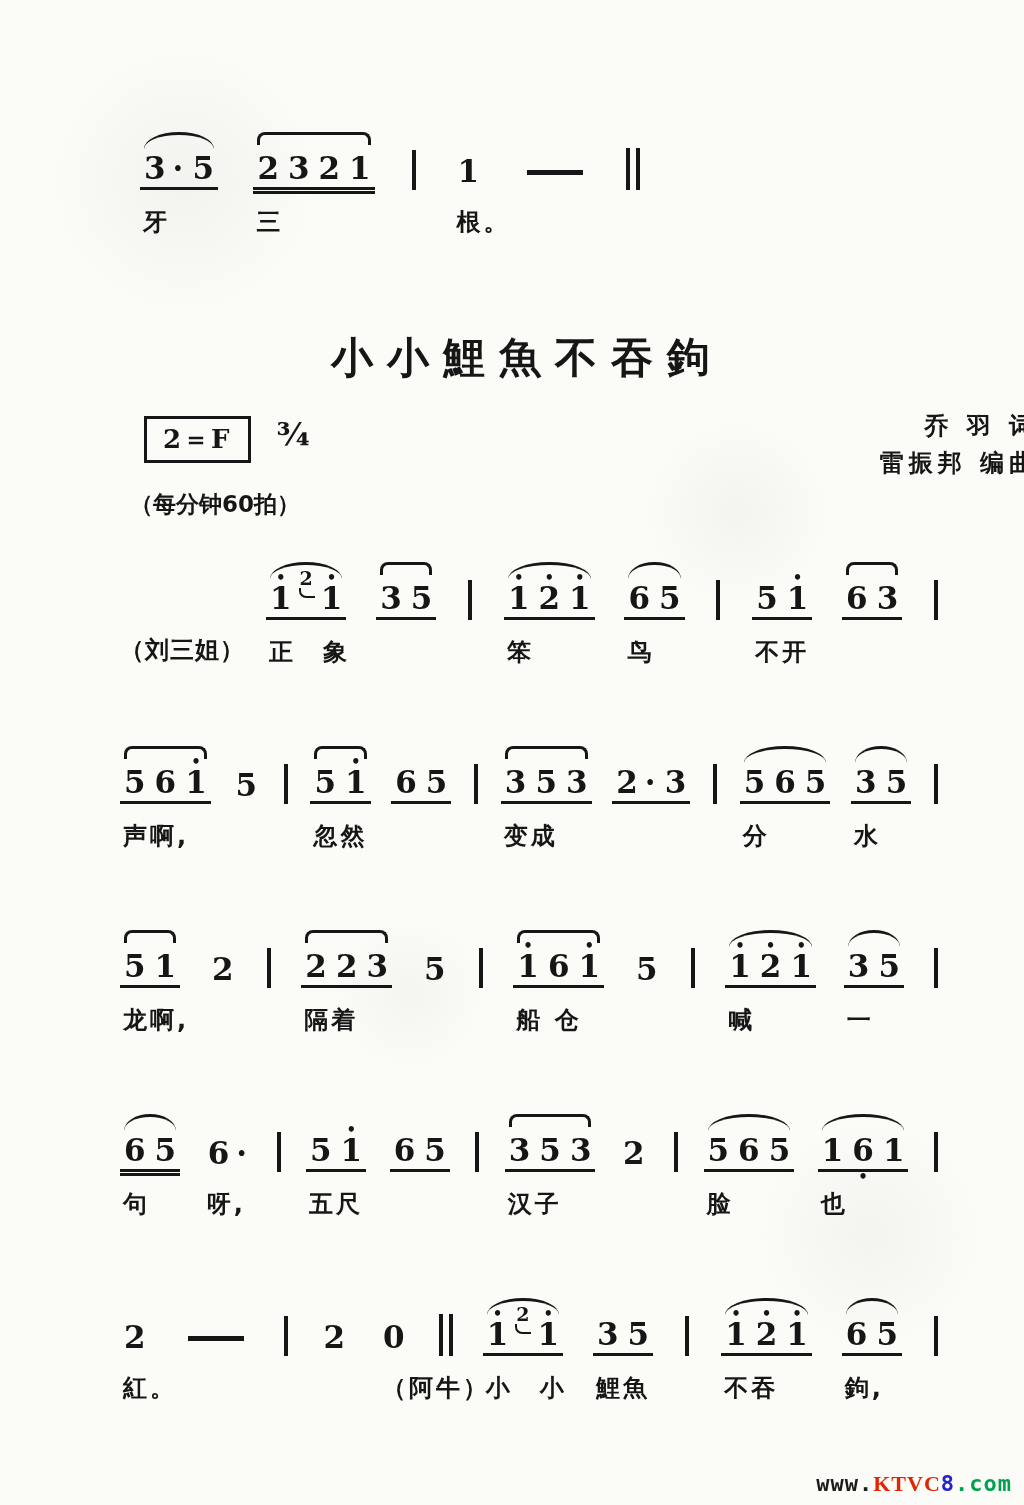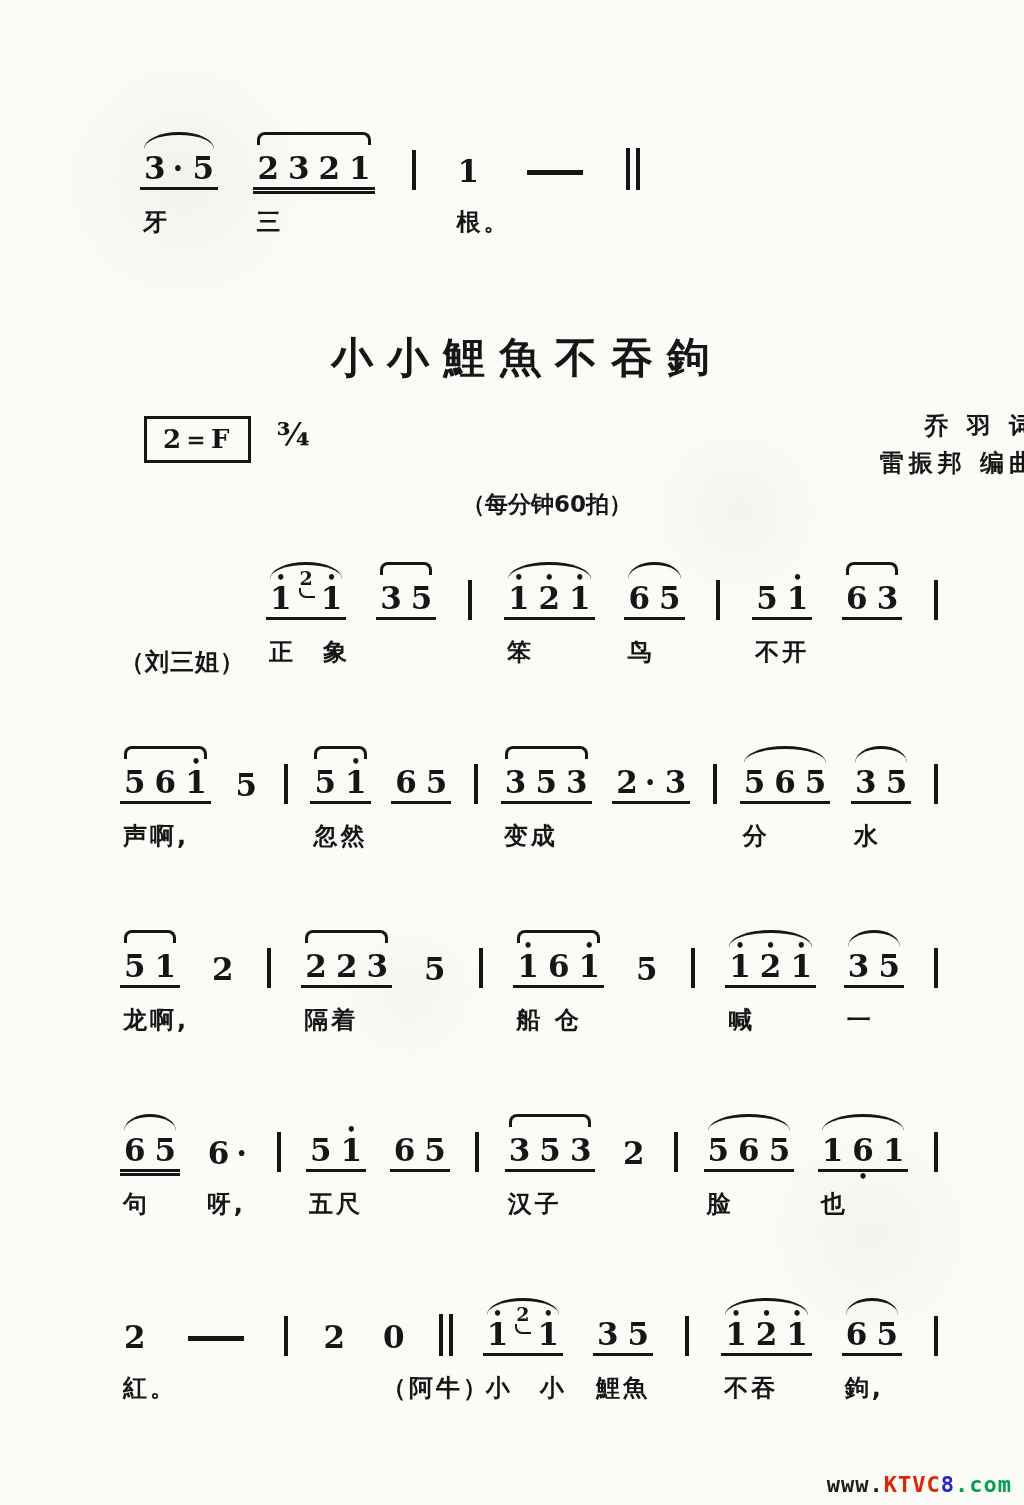--- a/index.html
+++ b/index.html
@@ -61,34 +61,34 @@
            border-right:3.5px solid #161616; border-radius:8px 8px 0 0; height:10px;}
 
   .lyr{position:absolute; left:3px; top:calc(100% + 16px); white-space:nowrap;
        font-size:24px; letter-spacing:3px; font-weight:700;}
 
   .bar{width:4px; height:40px; background:#161616; margin:0 2px 0 2px; align-self:flex-end;}
   .dbar,.fbar{display:inline-flex; gap:6px; align-self:flex-end;}
   .dbar .b,.fbar .b{width:4px; height:42px; background:#161616;}
   .dash{width:56px; height:5px; background:#161616; margin:0 8px 15px 8px; align-self:flex-end;}
 
-  .line-label{position:absolute; left:0; top:124px; font-size:24px; font-weight:700; letter-spacing:1px;}
+  .line-label{position:absolute; left:0; top:112px; font-size:24px; font-weight:700; letter-spacing:1px;}
 
   
   .title{margin-top:72px; text-align:center; padding-right:30px;
          font-size:42px; font-weight:900; letter-spacing:14px;}
   .subtitle{margin-top:14px; text-align:center; padding-right:40px;
             font-size:26px; font-weight:700; letter-spacing:2px;}
   .keyrow{display:flex; align-items:flex-start; margin:30px 0 0 24px;}
   .keybox{border:3px solid #161616; padding:3px 16px; font-size:26px; font-weight:900;
           font-family:"DejaVu Serif",serif; letter-spacing:2px;}
   .timesig{margin-left:26px; font-size:32px; font-weight:900; font-family:"DejaVu Serif",serif;}
   .credits{position:absolute; top:408px; right:-14px; text-align:right;
            font-size:24px; font-weight:700; line-height:1.55; letter-spacing:5px; white-space:nowrap;}
-  .tempo{margin:26px 0 2px 10px; font-size:23px; font-weight:700;text-align:center;}
+  .tempo{margin:26px 0 2px 10px; font-size:23px; font-weight:700;}
   .tempo2{margin:10px 0 0 238px; font-size:23px; font-weight:700;}
 
   .watermark{position:absolute; right:12px; bottom:8px;
              font-family:"DejaVu Sans Mono","Liberation Mono",monospace;
              font-size:22px; font-weight:700; letter-spacing:1px;}
 </style>
 </head>
 <body>
 
 <div id="page">
@@ -632,14 +632,14 @@
                 </span></span>
             </span>
             <div class="lyr">鉤,</div>
           </div>
           <div class="bar"></div>
         </div>
       </div>
 
   </div>
 
-  <div class="watermark"><span style="color: rgb(28, 28, 28);">www.</span><span style="color: rgb(227, 36, 0);">KTVC</span><span style="color: rgb(36, 36, 204);">8</span><span style="color: rgb(0, 161, 78); margin-top: 30px;">.com</span></div>
+  <div class="watermark"><span style="color: rgb(28, 28, 28);">www.</span><span style="color: rgb(227, 36, 0); font-family: Liberation Serif, serif;">KTVC</span><span style="color: rgb(36, 36, 204);">8</span><span style="color: rgb(0, 161, 78); margin-top: 30px;">.com</span></div>
 </div>
 
 </body></html>

